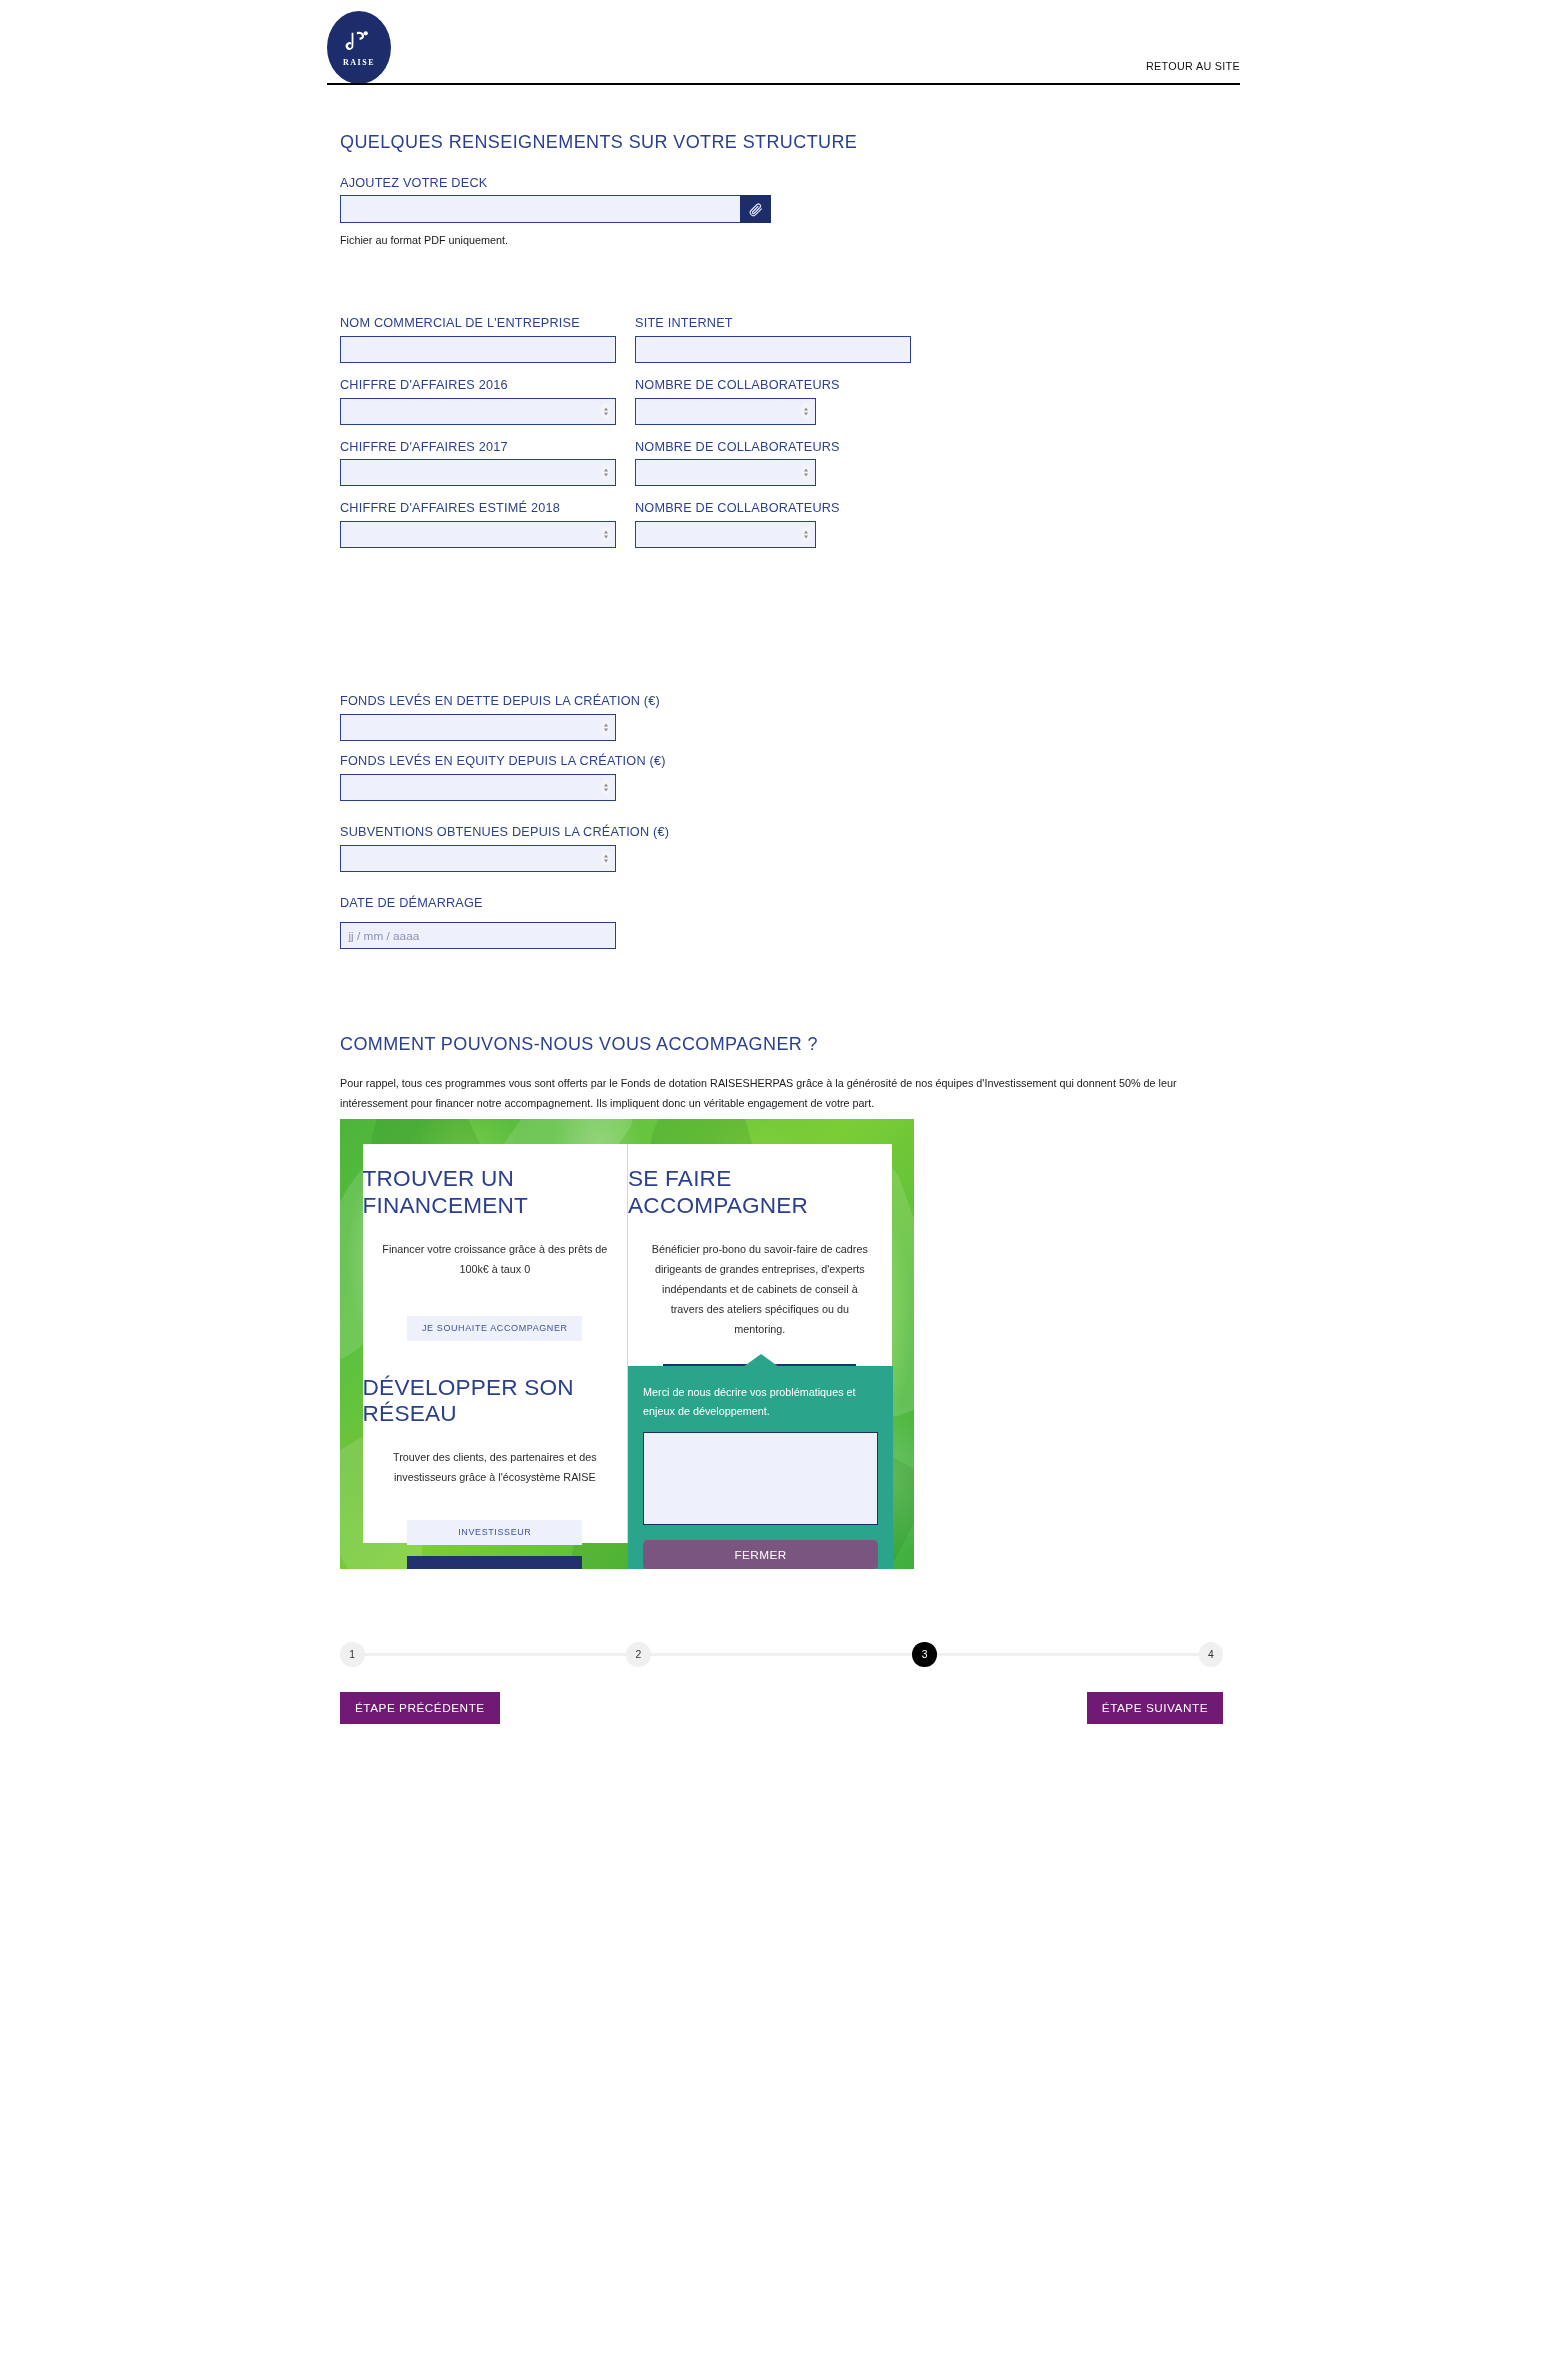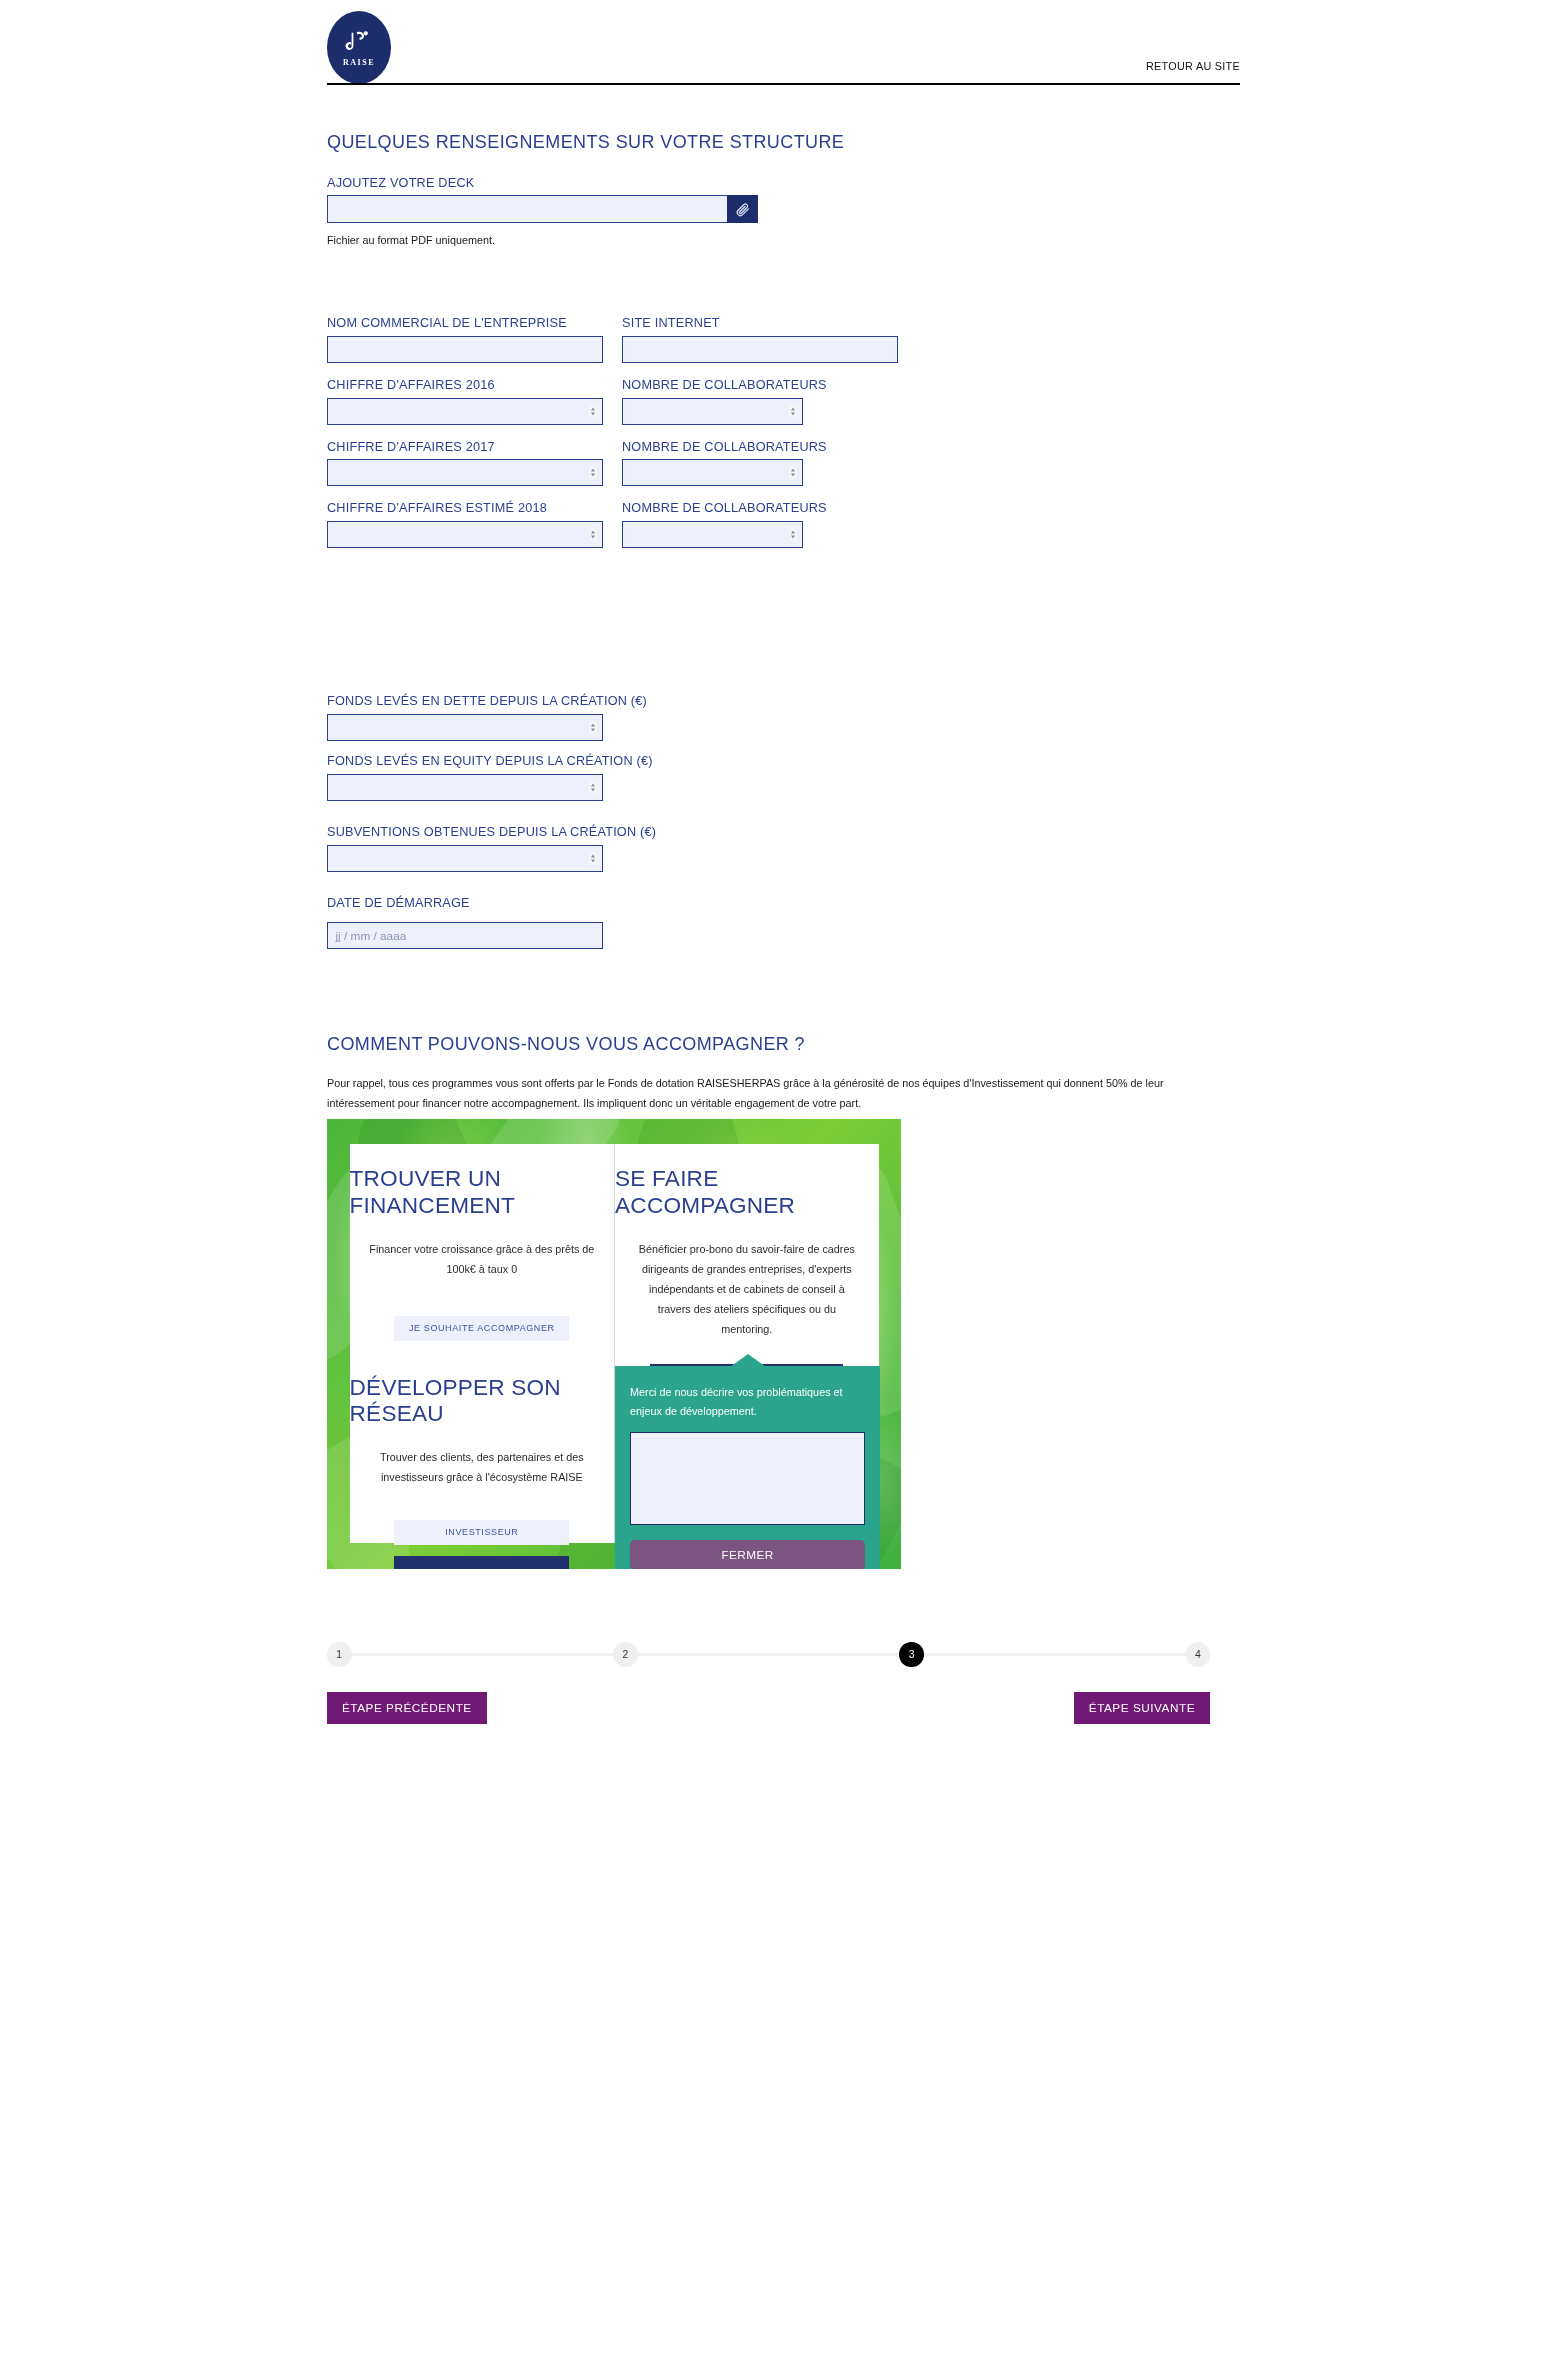--- a/index.html
+++ b/index.html
@@ -33,21 +33,21 @@
     position: absolute; right: 0px; top: 52px;
     font-size: 10.8px; color: #111111; letter-spacing: 0.3px;
     text-decoration: none; font-weight: 400;
   }
   .header-rule {
     position: absolute; left: 0px; top: 75px; width: 913px; height: 2.8px;
     background: #000000;
   }
 
   
-  .content { position: absolute; left: 327px; top: 132px; width: 913px; }
+  .content { position: absolute; left: 340px; top: 132px; width: 913px; }
 
   h2.section-title {
     font-size: 18px; font-weight: 400; color: #2a3f8f;
     letter-spacing: 0.4px; margin-bottom: 22.6px;
   }
 
   .field-label {
     font-size: 12.7px; color: #2a3f8f; font-weight: 400;
     letter-spacing: 0.2px; margin-bottom: 5.6px; display: block;
   }

